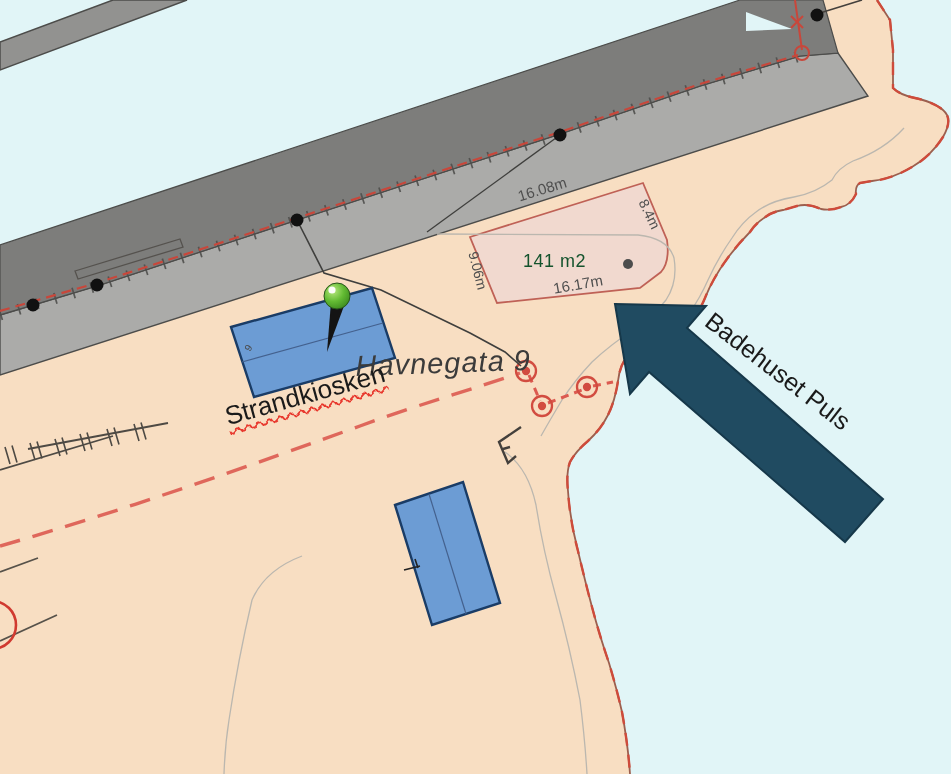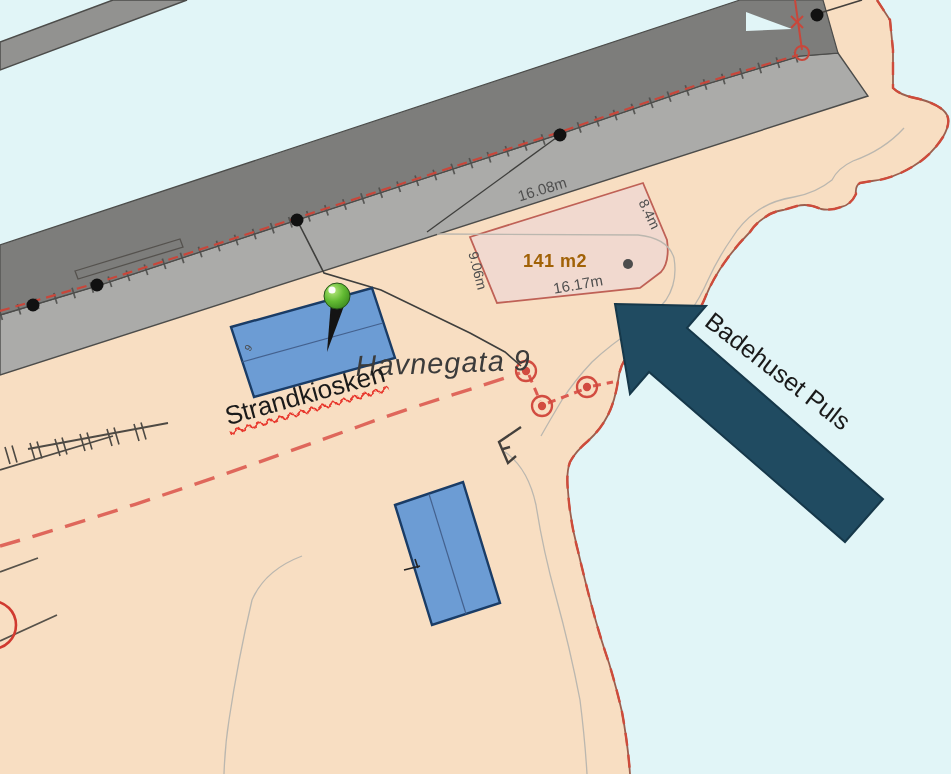--- a/index.html
+++ b/index.html
@@ -8,21 +8,21 @@
   #stage svg{position:absolute;left:0;top:0;}
   .lbl{position:absolute;transform-origin:0 0;white-space:nowrap;line-height:1;
        font-family:"Liberation Sans",sans-serif;color:#1a1a1a;}
   .street{font-style:italic;font-size:29px;color:#3b3b3b;letter-spacing:1px;transform:rotate(-2deg);}
   .kiosk{font-size:26px;transform:rotate(-15.5deg);
          text-decoration-line:underline;text-decoration-style:wavy;
          text-decoration-color:#E8392E;text-decoration-thickness:1.5px;text-underline-offset:4px;}
   .arrowtxt{font-size:25px;transform:rotate(37.5deg);}
   .dim{font-size:15px;color:#4f4f4f;}
   .dim-sm{font-size:14px;color:#4f4f4f;}
-  .area{font-size:18px;font-weight:700;color:#a16207;letter-spacing:.5px;}
+  .area{font-size:18px;font-weight:400;color:#14532d;letter-spacing:.5px;}
   .bnum{font-size:10px;color:#4a4a4a;transform:rotate(-60deg);}
 </style>
 </head>
 <body>
 
 <div id="stage">
   <svg width="951" height="774" viewBox="0 0 951 774">
     <defs>
       <radialGradient id="pinGrad" cx="35%" cy="30%" r="75%">
         <stop offset="0%" stop-color="#B8E87E"></stop>

